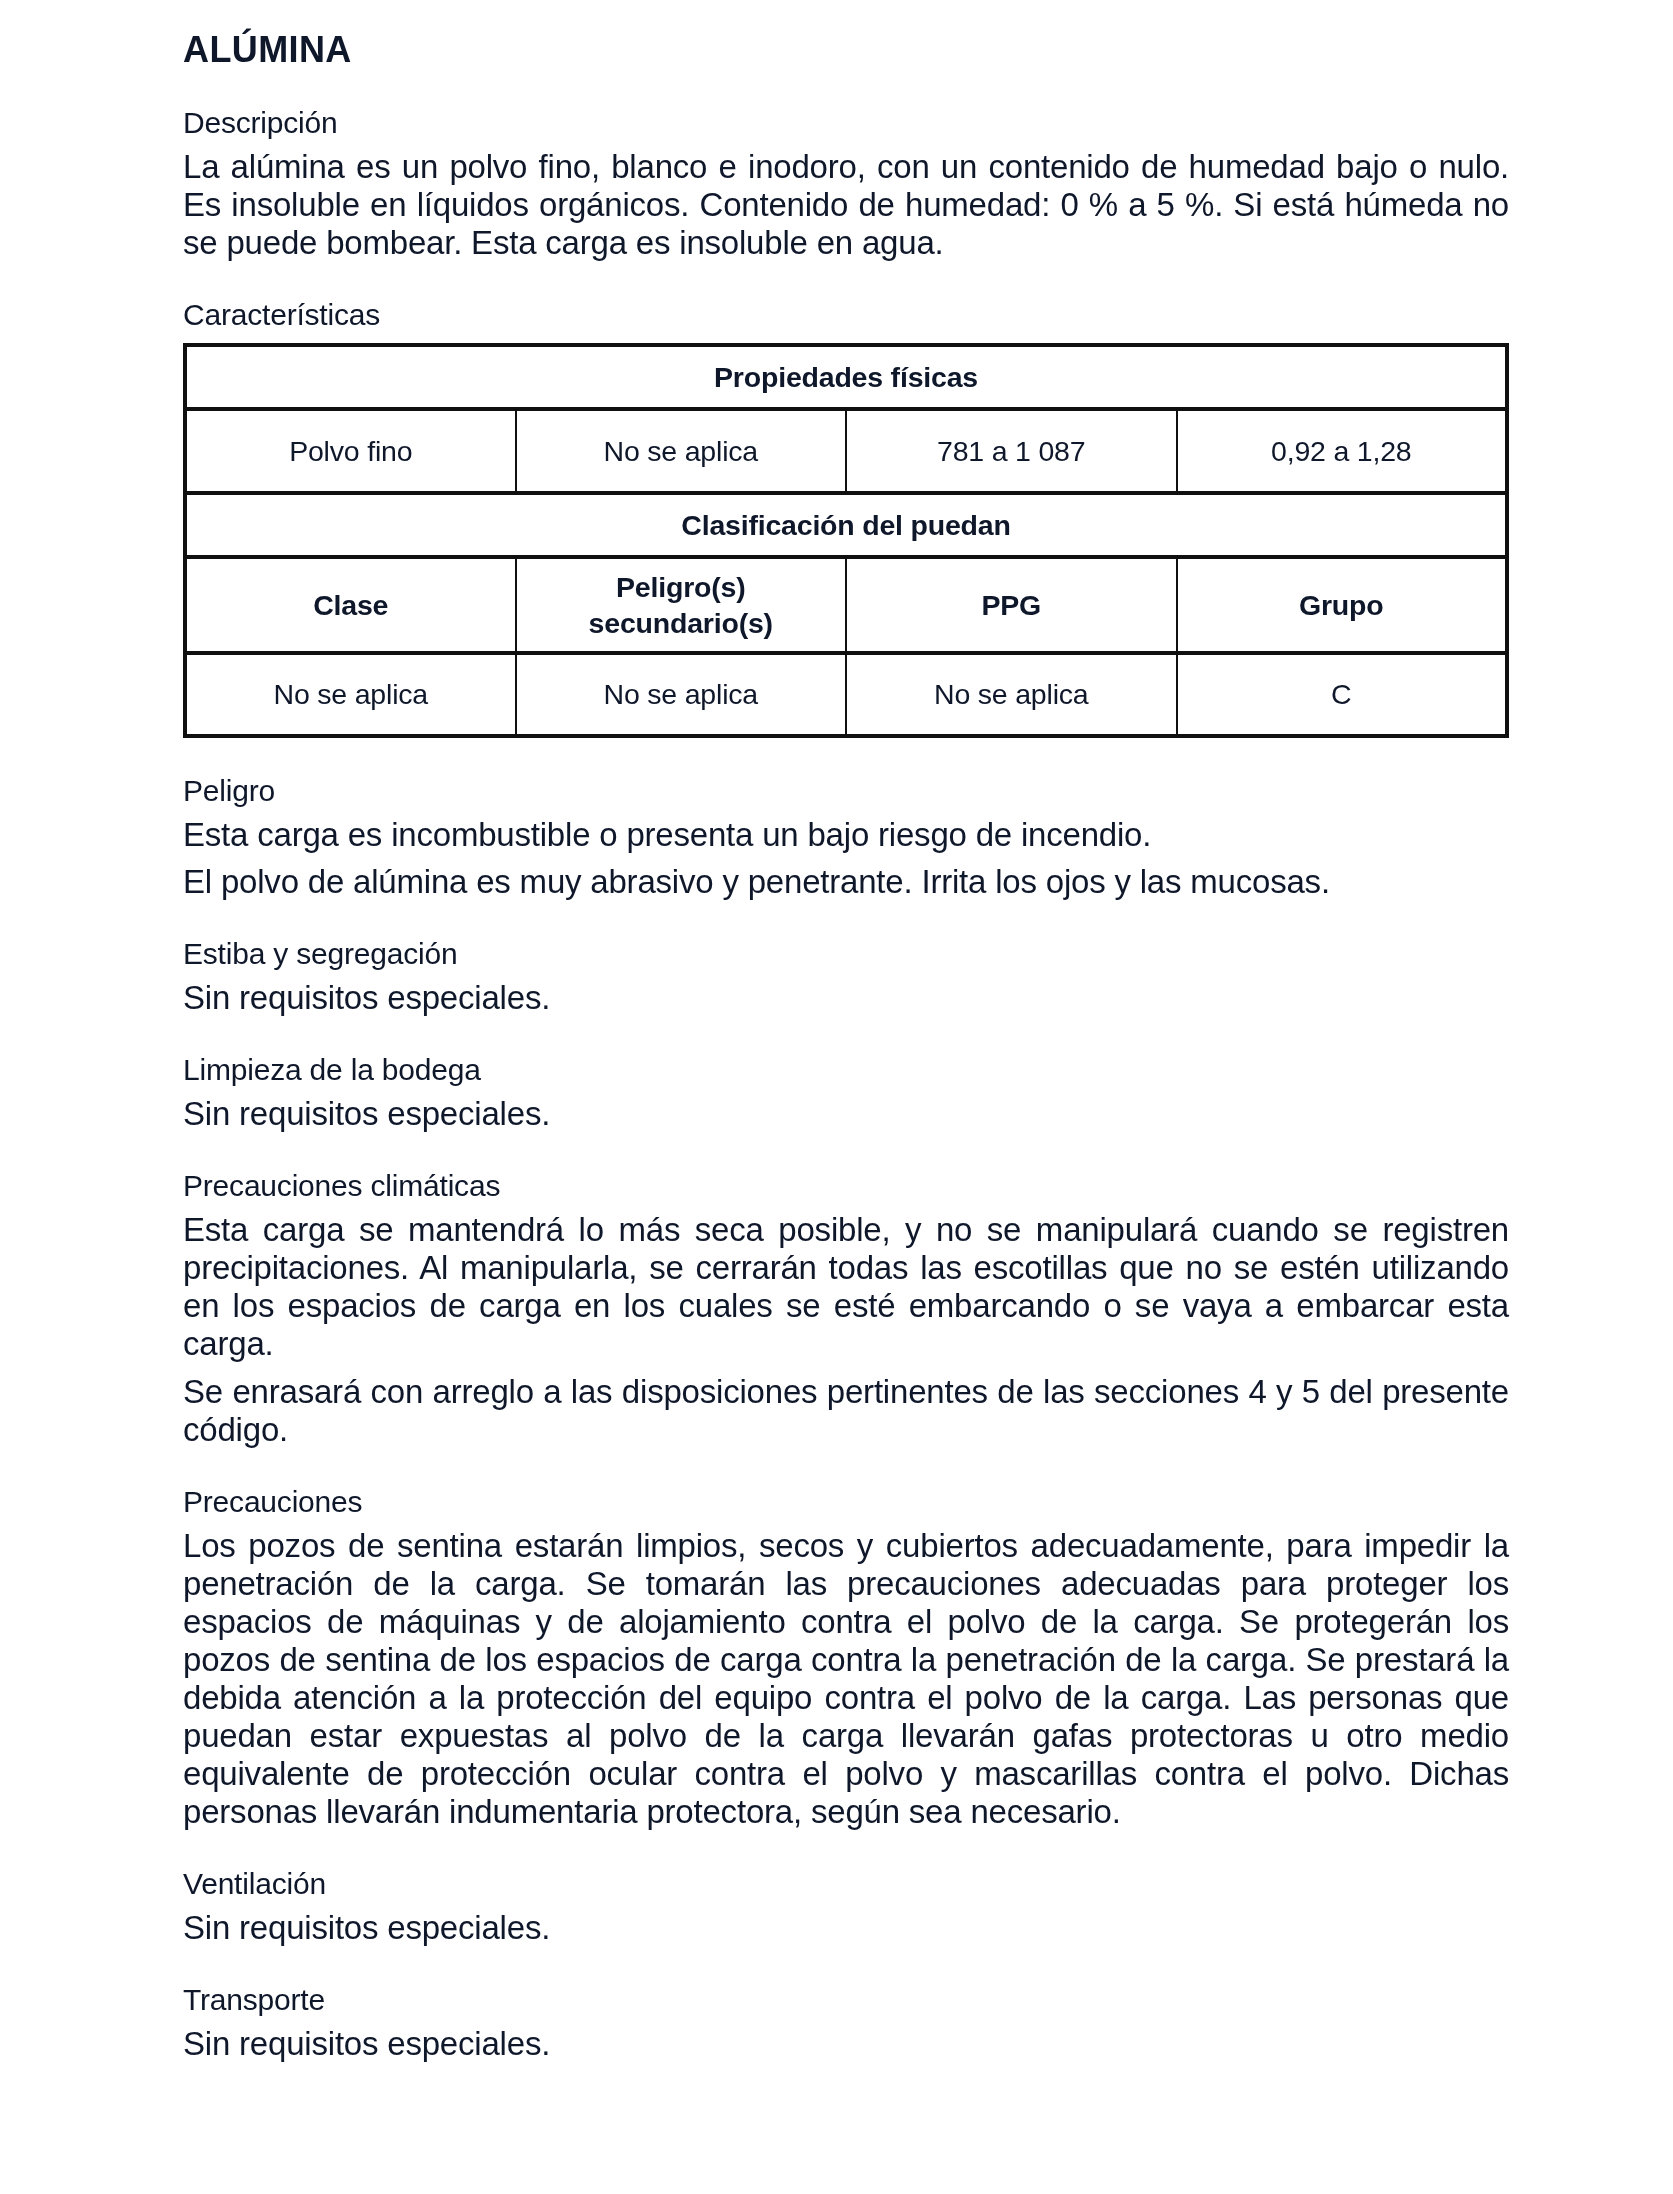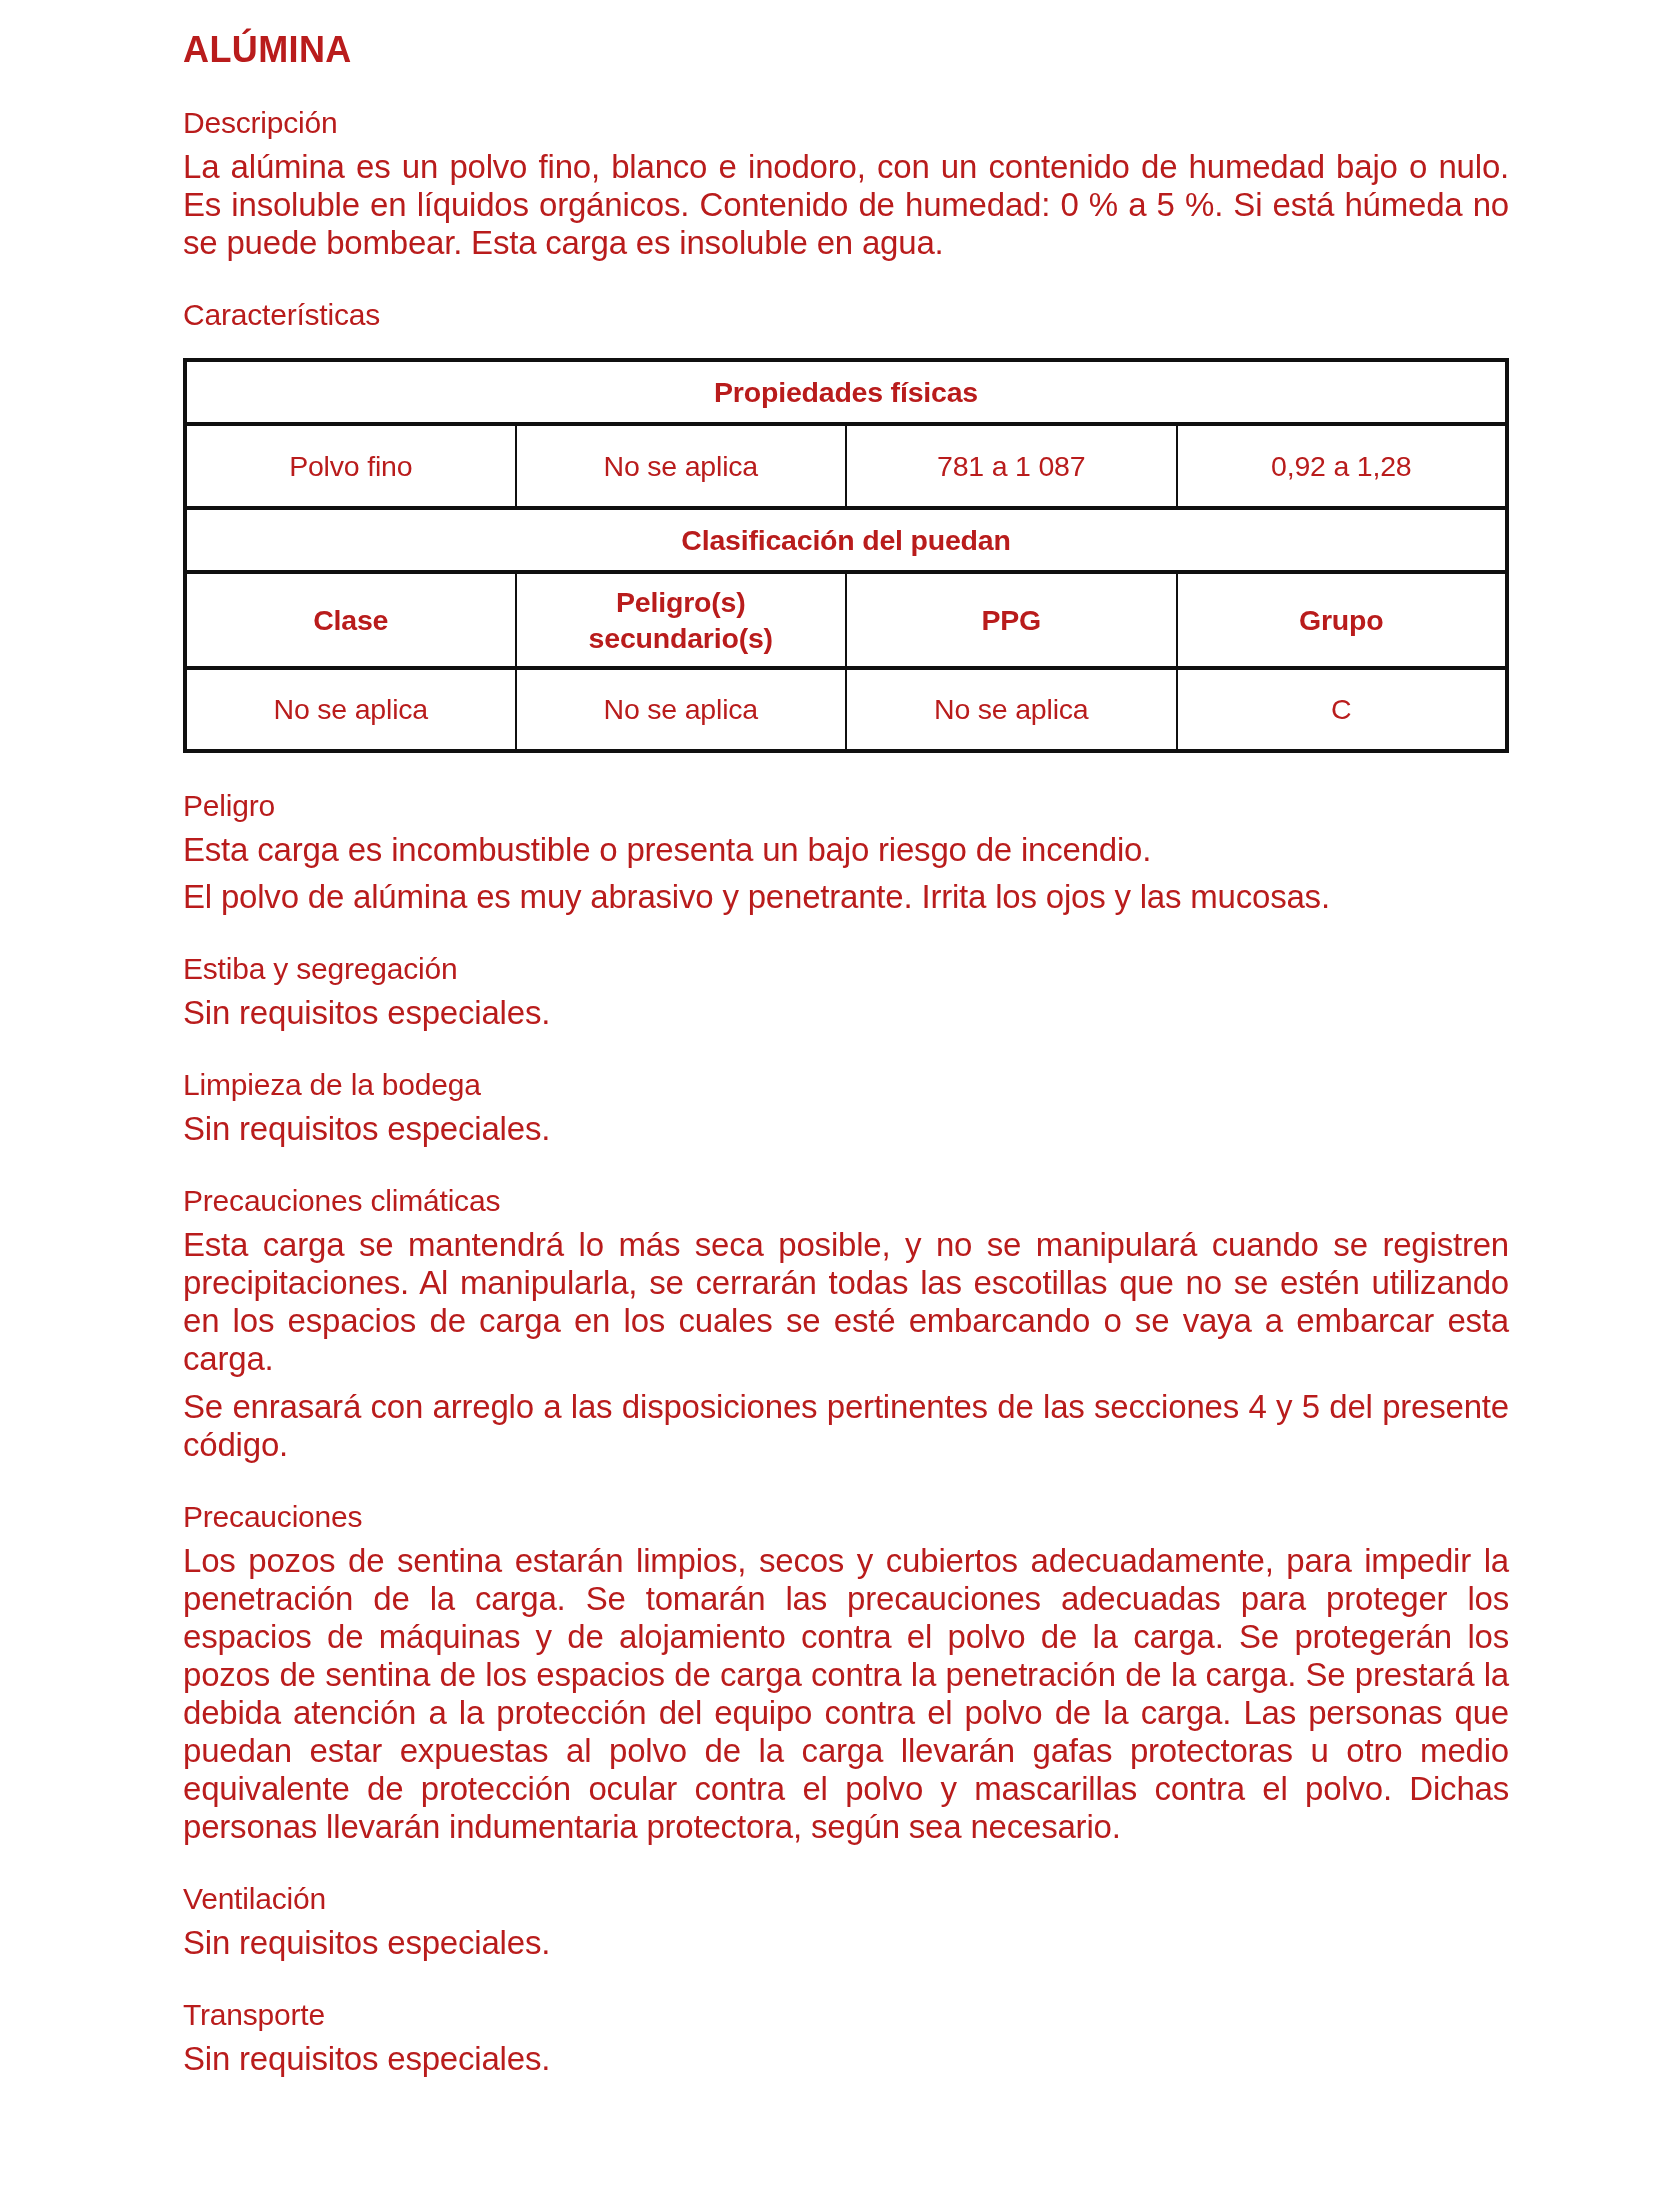--- a/index.html
+++ b/index.html
@@ -5,21 +5,21 @@
   html, body {
     margin: 0;
     padding: 0;
     background: #ffffff;
   }
   .page {
     width: 1673px;
     height: 2194px;
     box-sizing: border-box;
     background: #ffffff;
-    color: #b91c1c;
+    color: #0f172a;
     font-family: "Liberation Sans", sans-serif;
     padding: 20.6px 164px 0 183px;
     overflow: hidden;
   }
   .title {
     font-size: 36px;
     font-weight: 700;
     line-height: 40px;
     margin: 9.5px 0 0 0;
     letter-spacing: 0.4px;
@@ -37,21 +37,21 @@
     margin: 0;
     text-align: justify;
     letter-spacing: -0.2px;
   }
   .para + .para {
     margin-top: 9.5px;
   }
   table.props {
     width: 100%;
     border-collapse: collapse;
-    margin-top: 26px;
+    margin-top: 11px;
     border: 4px solid #101010;
   }
   table.props th,
   table.props td {
     border: 2.4px solid #101010;
     border-top-width: 4px;
     border-bottom-width: 4px;
     text-align: center;
     vertical-align: middle;
     font-size: 28.5px;

